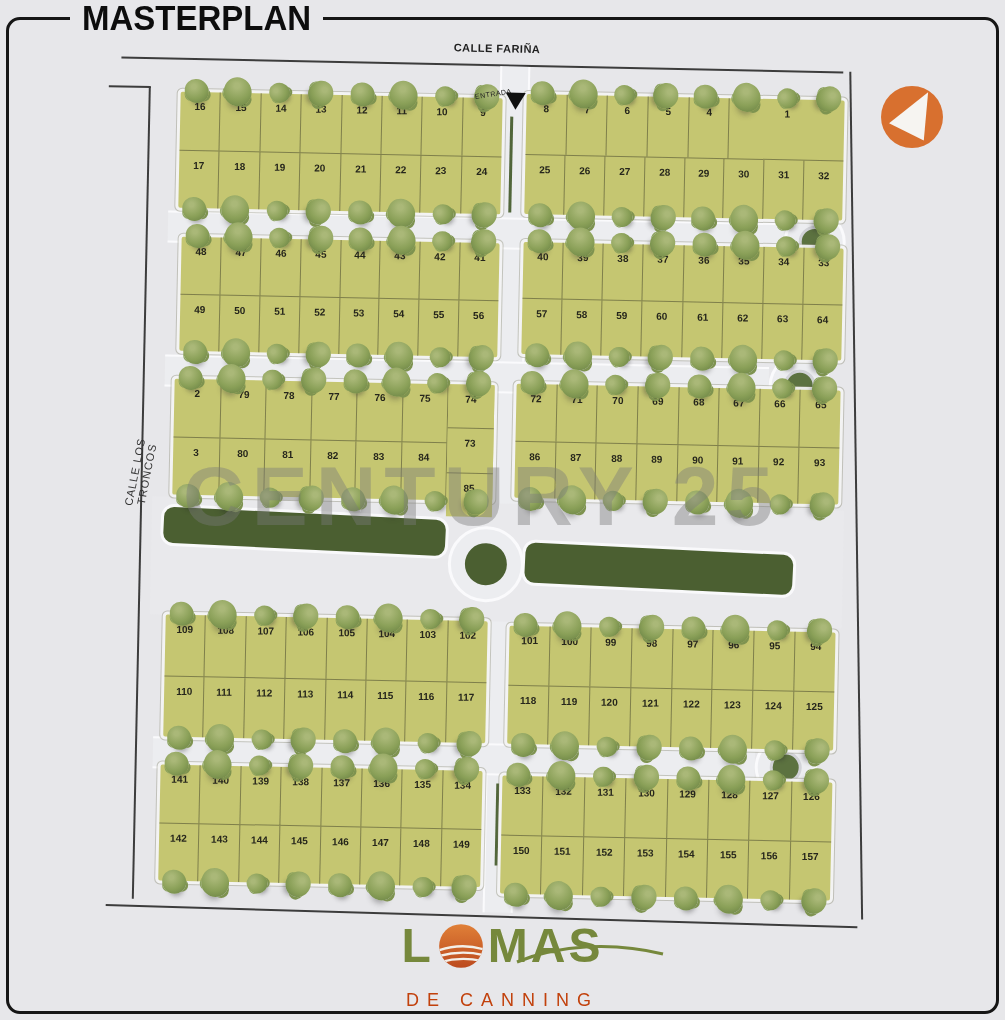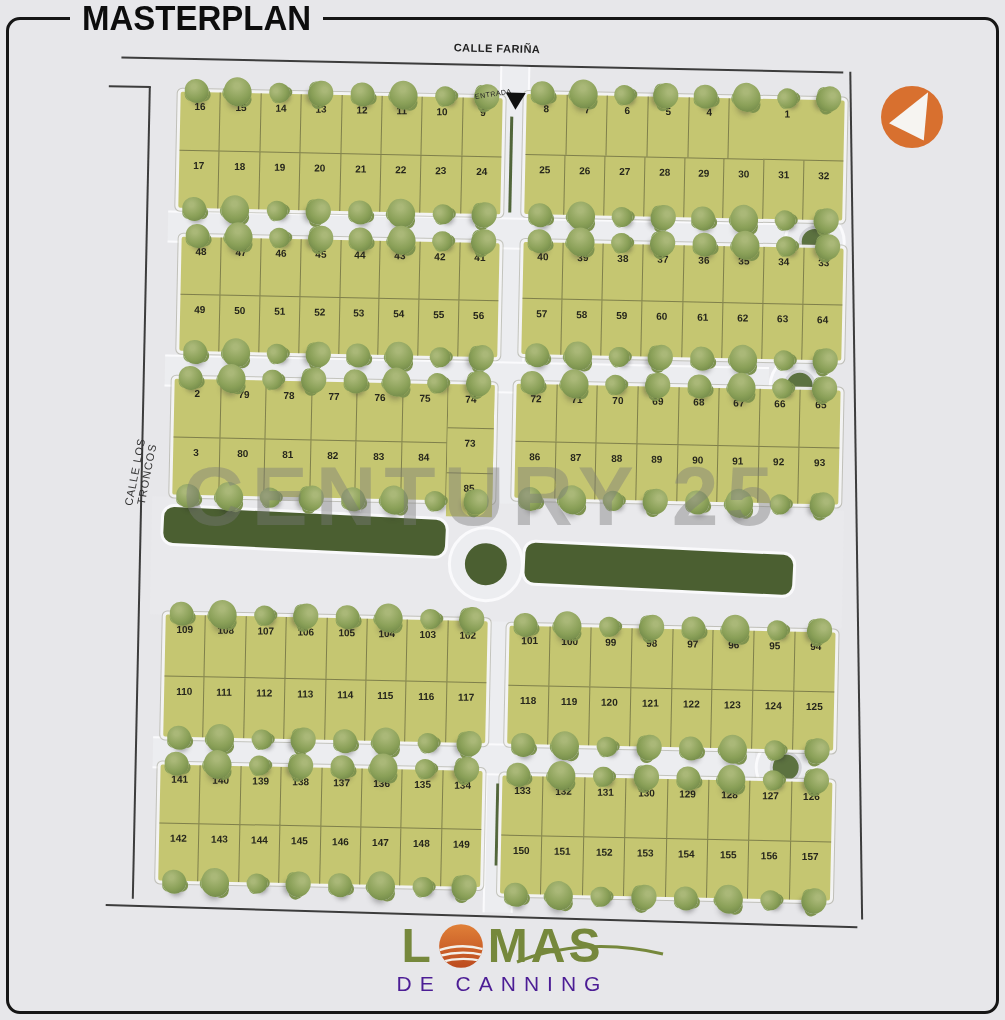--- a/index.html
+++ b/index.html
@@ -77,21 +77,21 @@
   .c21-badge{position:absolute;left:881px;top:86px;width:62px;height:62px;
     border-radius:50%;background:#d8702f;z-index:7;}
   .c21-badge .tri{position:absolute;inset:0;
     clip-path:polygon(76% 10%,69% 88%,13% 60%);background:#f6f4f1;}
   
   .logo{position:absolute;left:0;right:0;top:922px;text-align:center;z-index:9;}
   .logo-row{display:flex;align-items:center;justify-content:center;gap:3px;position:relative;}
   .logo-letter{font-size:48px;font-weight:bold;color:#76883c;letter-spacing:3px;line-height:48px;}
   .logo-sun{width:46px;height:46px;margin:0 1px;}
   .logo-swoosh{position:absolute;right:340px;bottom:4px;z-index:1;}
-  .logo-sub{font-size:21px;color:#4c1d95;letter-spacing:8px;margin-top:2px;font-weight:400;}
+  .logo-sub{font-size:18px;color:#c2410c;letter-spacing:8px;margin-top:20px;font-weight:400;}
 </style>
 </head>
 <body>
 
 <div class="frame"></div>
 <div class="page-title">MASTERPLAN</div>
 
 <div id="map">
 
   <div class="line" style="left:20px;top:26px;width:722px;height:2px;"></div>

